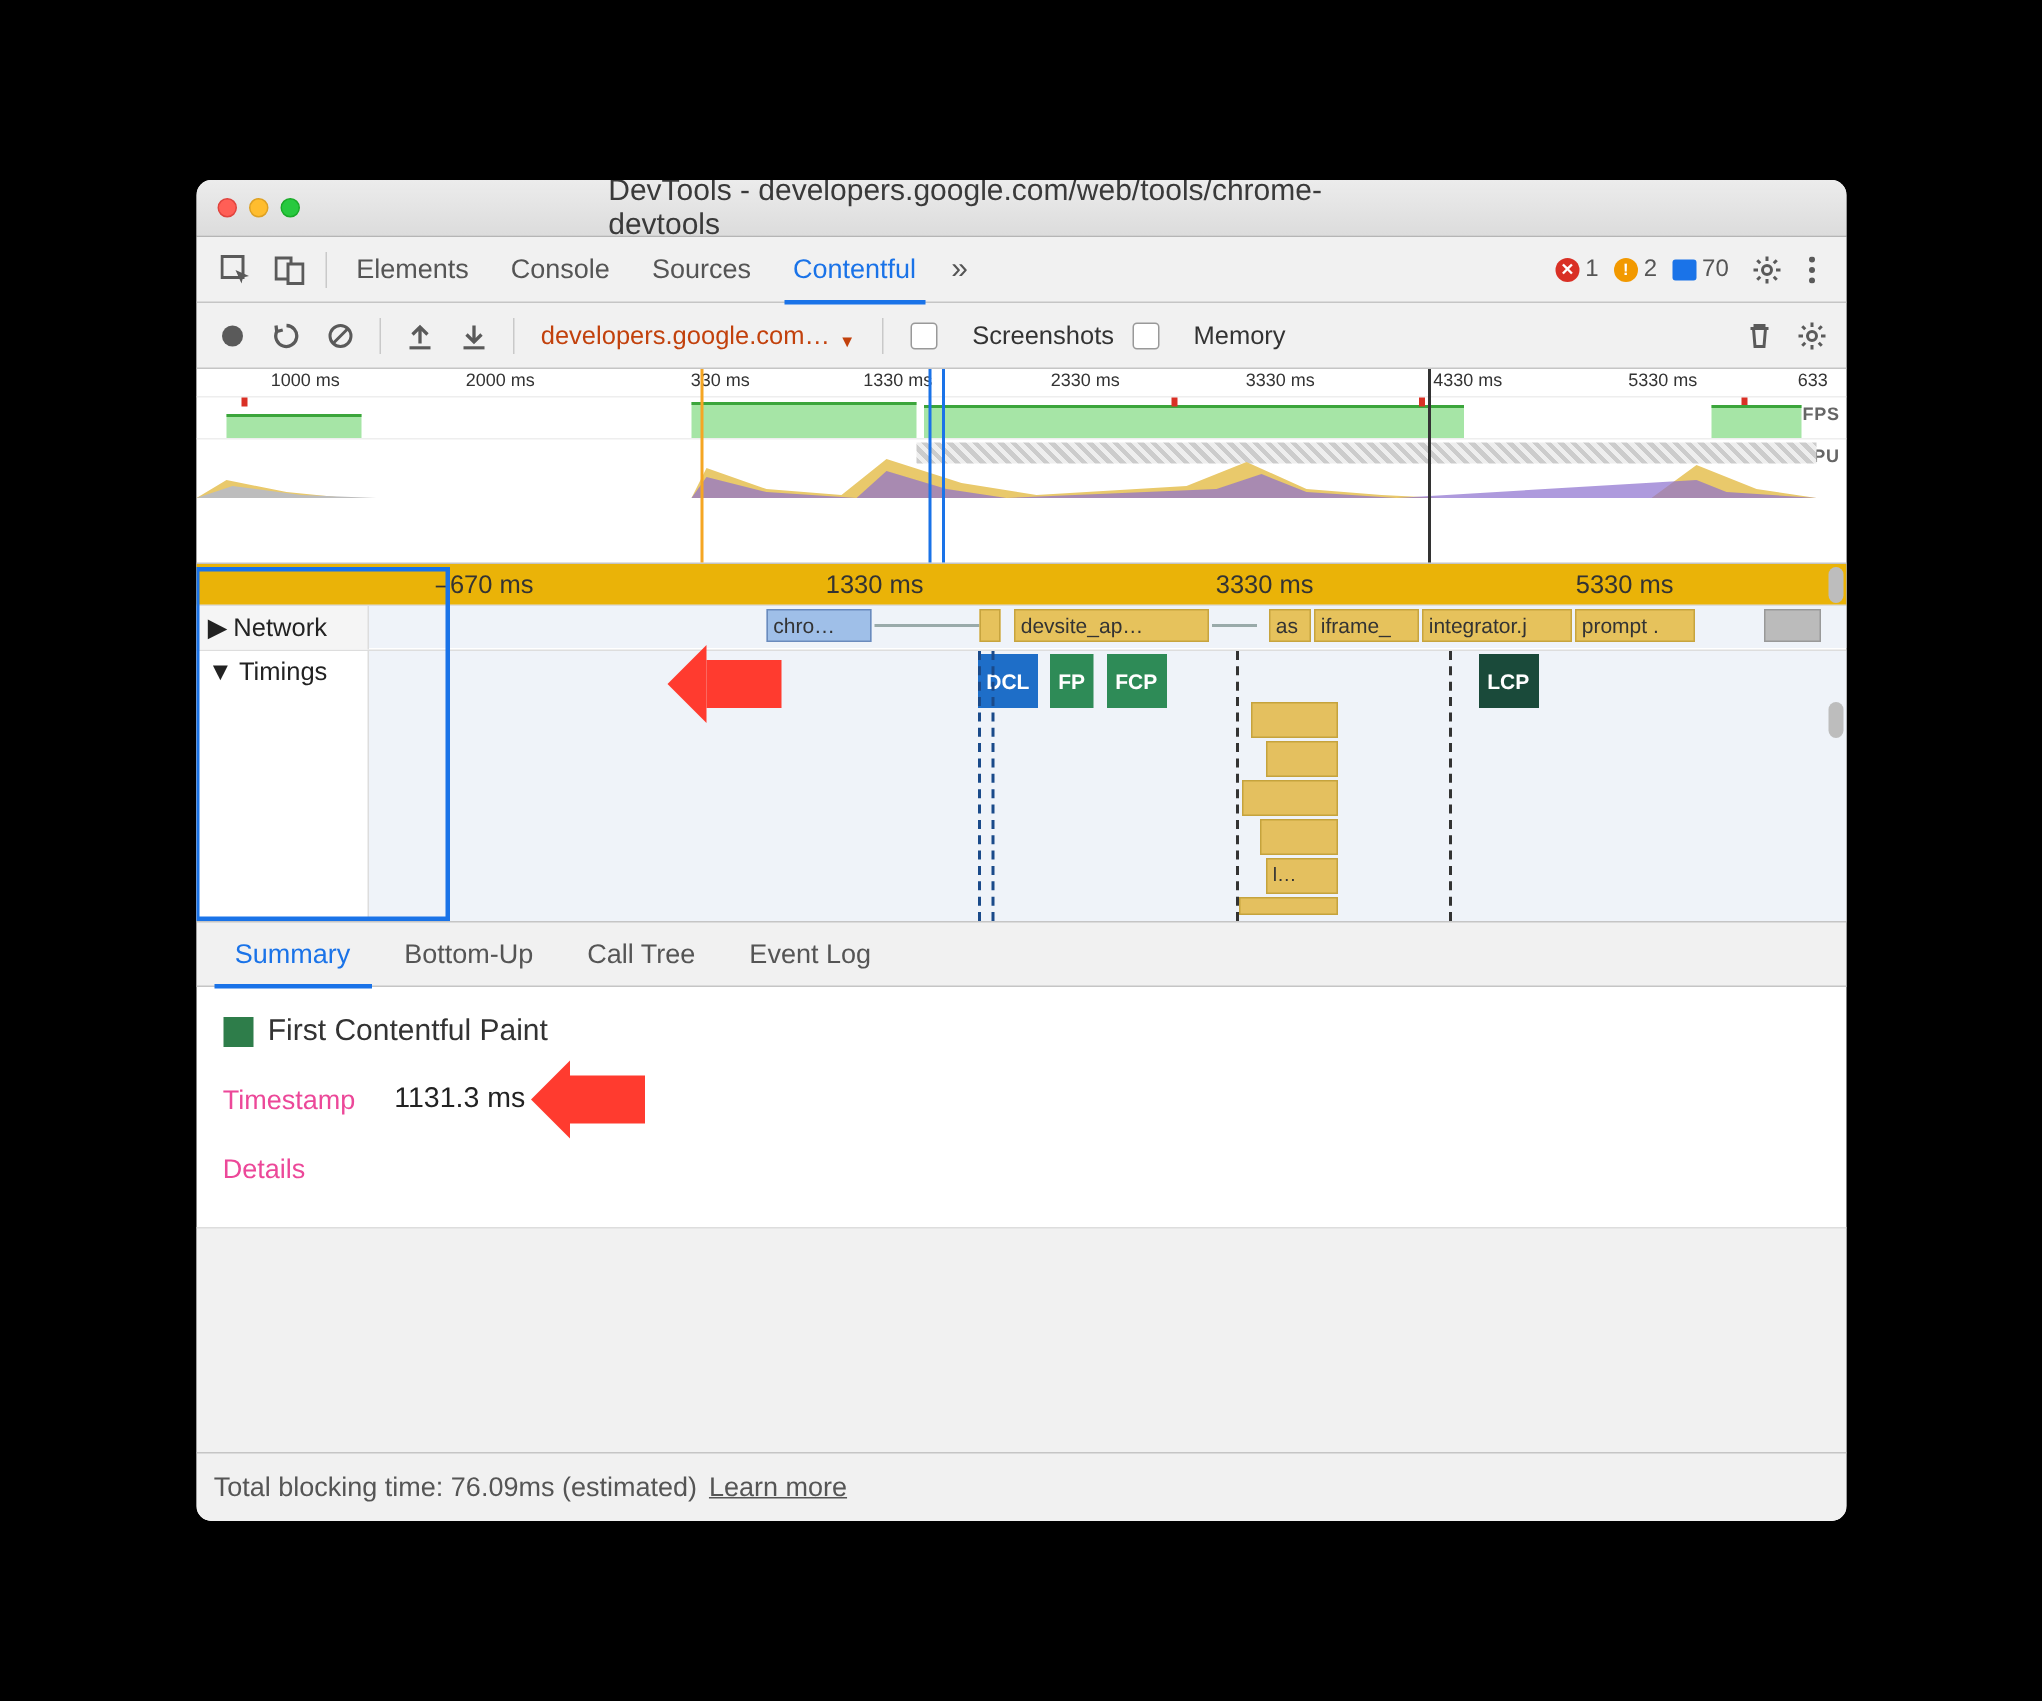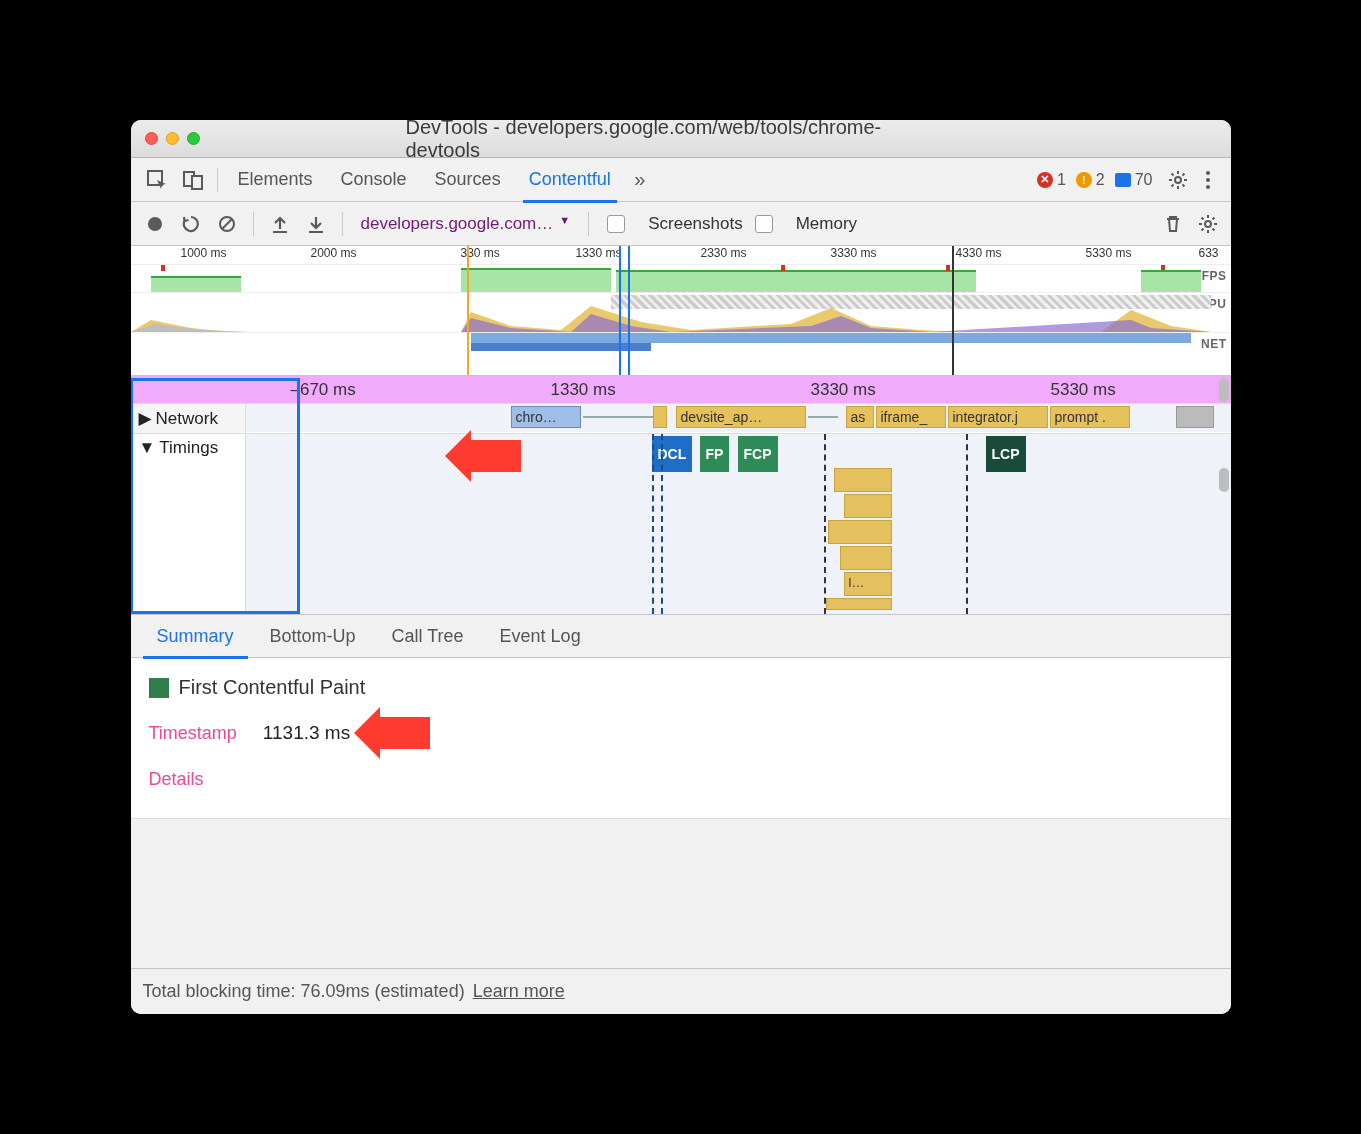--- a/index.html
+++ b/index.html
@@ -20,37 +20,37 @@
 .tab.active::after { content:''; position:absolute; bottom:-1px; left:8px; right:8px; height:3px; background:#1a73e8; }
 .overflow { width:30px; text-align:center; color:#555; font-size:20px; cursor:pointer; }
 .badges { display:flex; align-items:center; gap:4px; margin-left:auto; margin-right:4px; font-size:16px; }
 .badge-ico { width:16px; height:16px; border-radius:50%; display:inline-flex; align-items:center; justify-content:center; color:#fff; font-size:11px; font-weight:bold; }
 .badge-err{ background:#d93025; } .badge-warn{ background:#f29900; }
 .badge-info{ background:#1a73e8; width:16px; height:14px; border-radius:2px; }
 .badge-num{ color:#555; margin-right:6px; }
 .gear,.kebab{ width:30px; height:30px; display:flex; align-items:center; justify-content:center; color:#5a5a5a; cursor:pointer; }
 .toolbar { height:44px; border-bottom:1px solid #c5c5c5; background:#f1f1f1; display:flex; align-items:center; padding:0 8px; gap:4px; }
 .tbtn { width:32px; height:32px; display:flex; align-items:center; justify-content:center; color:#5a5a5a; cursor:pointer; }
-.url-drop { display:flex; align-items:flex-start; font-size:17px; color:#701a75; padding:0 8px; cursor:pointer; }
+.url-drop { display:flex; align-items:flex-end; font-size:17px; color:#c2410c; padding:0 8px; cursor:pointer; }
 .url-drop .chev { margin-left:6px; font-size:11px; }
 .chk-wrap { display:flex; align-items:center; gap:23px; font-size:17px; color:#333; margin-left:8px; }
 .chk { width:18px; height:18px; border:1px solid #999; border-radius:3px; background:#fff; }
 .overview { position:relative; background:#fff; border-bottom:1px solid #c5c5c5; }
 .ruler { height:18px; position:relative; font-size:12px; color:#333; }
 .ruler span { position:absolute; top:0; }
 .fps-row,.cpu-row,.net-row { position:relative; height:28px; border-top:1px solid #eee; }
 .row-label { position:absolute; right:4px; top:4px; font-size:12px; font-weight:bold; color:#666; letter-spacing:0.5px; }
 .fps-block { position:absolute; bottom:0; background:#a6e5a6; border-top:2px solid #3ba53b; }
 .fps-red { position:absolute; top:0; width:4px; height:6px; background:#d93025; }
 .net-bar { position:absolute; top:2px; height:8px; background:#7ba9e0; }
 .vline-orange { position:absolute; top:0; bottom:0; width:2px; background:#f5a623; }
 .vline-blue { position:absolute; top:0; bottom:0; width:2px; background:#1a73e8; }
 .vline-dark { position:absolute; top:0; bottom:0; width:2px; background:#333; }
 .tracks { position:relative; background:#fff; }
-.tracks-ruler { height:28px; border-bottom:1px solid #ddd; position:relative; font-size:17px; color:#333; background:#f0abfc; }
+.tracks-ruler { height:28px; border-bottom:1px solid #ddd; position:relative; font-size:17px; color:#333; background:#eab308; }
 .tracks-ruler span { position:absolute; top:4px; }
 .track-row { display:flex; border-bottom:1px solid #ddd; }
 .track-label { width:115px; padding:4px 8px; font-size:17px; color:#222; background:#f5f5f5; border-right:1px solid #ddd; display:flex; align-items:center; gap:4px; }
 .track-body { flex:1; position:relative; height:28px; background:#eff3f9; }
 .track-body.tall { height:180px; overflow:visible; }
 .net-item { position:absolute; top:2px; height:22px; background:#e6c25c; border:1px solid #c7a43e; font-size:14px; color:#333; overflow:hidden; padding:2px 4px; }
 .net-item.blue { background:#9fbfe8; border:1px solid #6a8abc; }
 .timing-badge { position:absolute; top:2px; height:22px; color:#fff; font-size:14px; font-weight:bold; padding:18px 6px; display:flex; align-items:center; }
 .tb-dcl{ background:#1e6ec8; } .tb-fp{ background:#2e8b57; } .tb-fcp{ background:#2e8b57; } .tb-lcp{ background:#1a4a3a; }
 .task-block { position:absolute; background:#e4c05f; border:1px solid #c5a33d; }
@@ -216,26 +216,20 @@
     </div>
     <div class="cpu-row" style="height:40px;">
       <span class="row-label">CPU</span>
       <div style="position:absolute;left:480px;right:20px;top:2px;height:14px;background:repeating-linear-gradient(45deg,#ccc,#ccc 3px,#eee 3px,#eee 6px);"></div>
       <svg style="position:absolute;left:0;bottom:0" width="1080" height="30" preserveAspectRatio="none">
         <path d="M0 30 L20 18 L60 26 L100 30 L330 30 L340 10 L380 24 L430 28 L460 4 L510 20 L560 28 L660 22 L700 6 L740 24 L790 28 L830 30 L970 30 L1000 8 L1040 24 L1080 30 Z" fill="#e9c96b"></path>
         <path d="M330 30 L340 16 L380 26 L440 30 L460 12 L500 24 L540 30 L680 24 L710 14 L740 26 L800 30 L1000 18 L1020 26 L1080 30 Z" fill="#8b6fcf" opacity="0.7"></path>
         <path d="M0 30 L24 22 L70 28 L120 30 Z" fill="#bdbdbd"></path>
       </svg>
     </div>
-    <div class="net-row" style="height:22px;">
-      <span class="row-label">NET</span>
-      <div class="net-bar" style="left:340px;width:720px;top:0;height:10px;"></div>
-      <div class="net-bar" style="left:440px;width:80px;top:10px;height:8px;background:#4a80c9"></div>
-      <div class="net-bar" style="left:340px;width:140px;top:10px;height:8px;background:#4a80c9"></div>
-    </div>
     <div class="vline-orange" style="left:336px"></div>
     <div class="vline-blue" style="left:488px"></div>
     <div class="vline-blue" style="left:497px"></div>
     <div class="vline-dark" style="left:821px"></div>
   </div>
 
   <div class="tracks">
     <div class="tracks-ruler">
       <span style="left:160px">–670 ms</span>
       <span style="left:420px">1330 ms</span>

